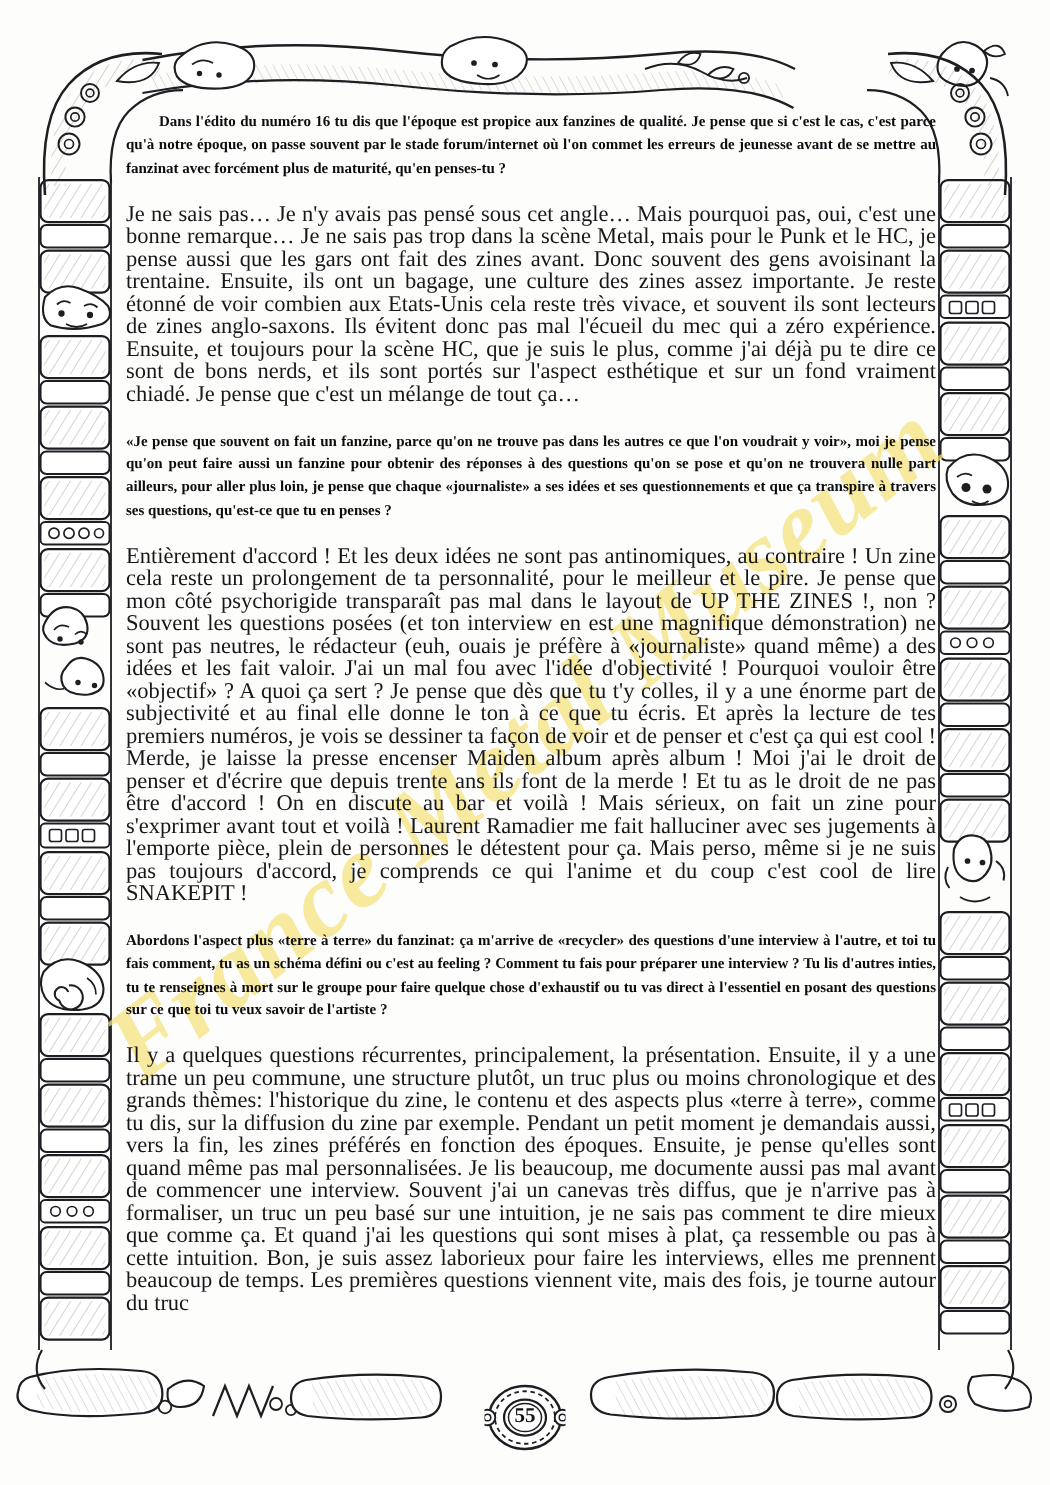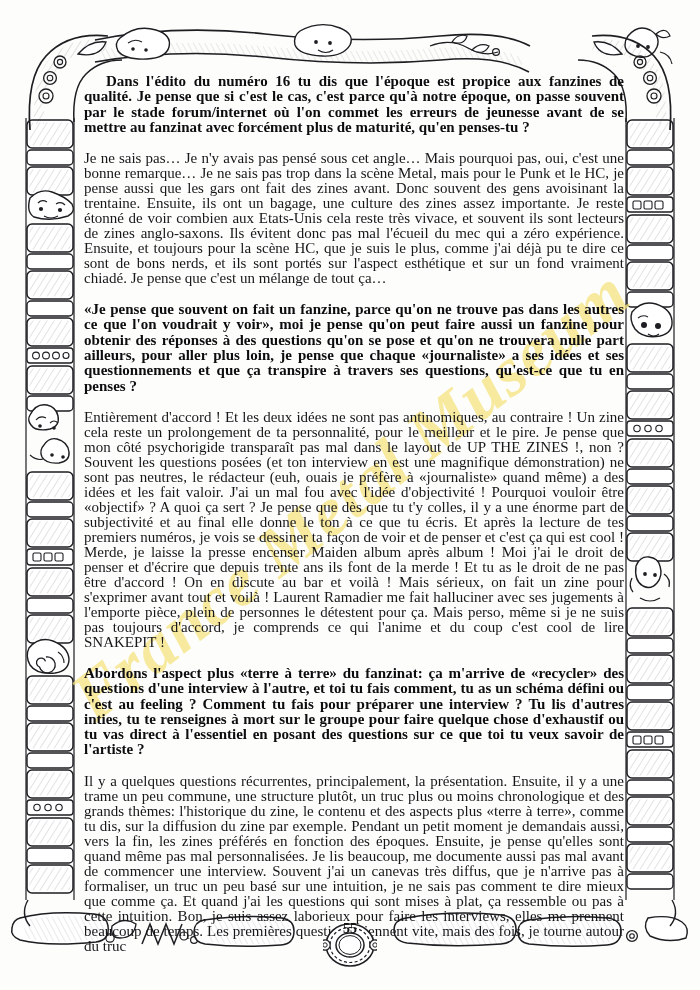--- a/index.html
+++ b/index.html
@@ -58,21 +58,21 @@
     text-align: justify;
     font-size: 15px;
     line-height: 15.0px;
     color: #17171a;
     hyphens: manual;
   }
   p:last-child { margin-bottom: 12px; }
 
   p.question {
     font-weight: 700;
-    font-size: 15px;
+    font-size: 10px;
     line-height: 15.3px;
     text-indent: 0;
     color: #0d0d10;
   }
   p.question.first-q { text-indent: 22px; }
 
   p.answer {
     font-weight: 400;
   }
 
@@ -81,21 +81,21 @@
   
   .page-number-badge {
     position: absolute;
     left: 50%;
     bottom: 22px;
     transform: translateX(-50%);
     width: 54px;
     height: 46px;
     z-index: 4;
     display: flex;
-    align-items: flex-start;
+    align-items: center;
     justify-content: center;
   }
   .page-number-badge .num {
     position: relative;
     font-family: "Liberation Serif", "DejaVu Serif", serif;
     font-size: 14px;
     font-weight: 700;
     color: #121214;
     z-index: 2;
     line-height: 1;

